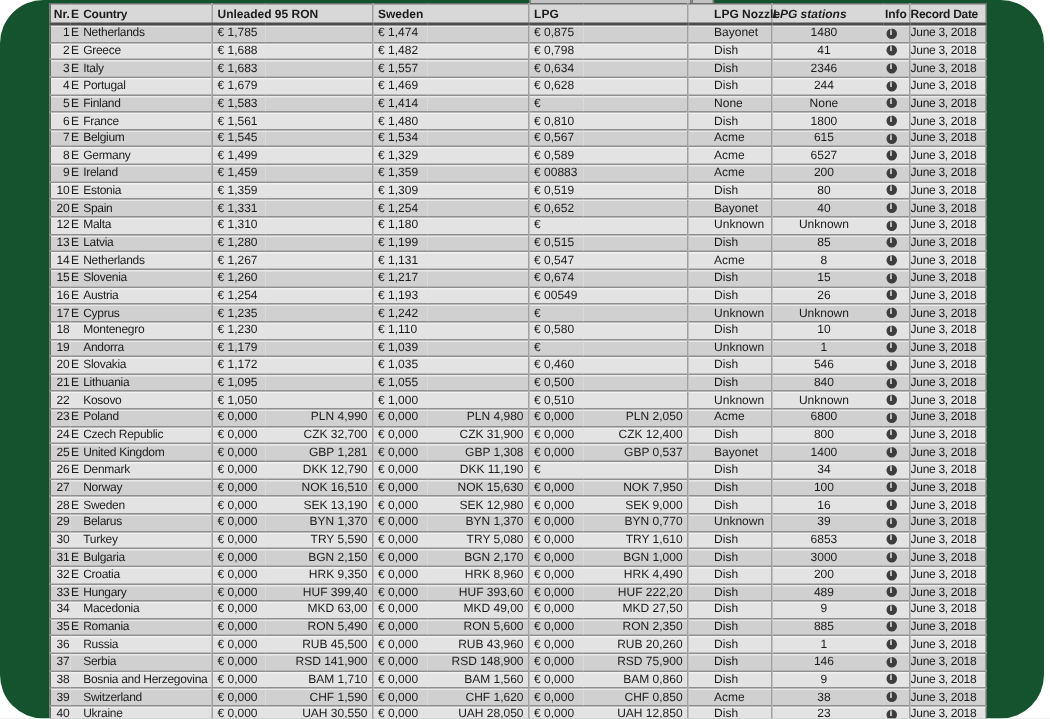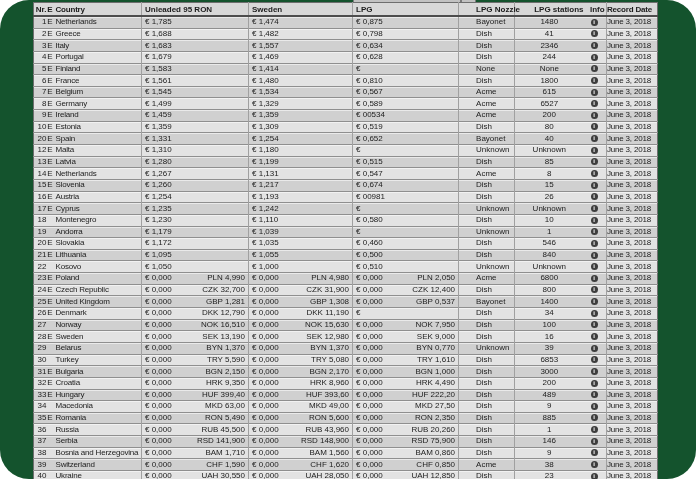--- a/index.html
+++ b/index.html
@@ -28,21 +28,21 @@
   .c-nr{text-align:right;}
   .c-eu{text-align:center;}
   .c-country{padding-left:2px;overflow:visible;letter-spacing:-0.2px;}
   .c-eur{padding-left:3px;}
   .c-local{text-align:right;padding-right:3px;}
   .c-nozzle{padding-left:17px;}
   .c-stations{text-align:center;padding-right:5px;}
   .c-info{text-align:left;padding-left:2px;overflow:visible;}
   .c-date{padding-left:0;letter-spacing:-0.2px;}
   .vline{border-left:1px solid #a0a0a0;}
-  th.h-stations{text-align:right;padding-right:5px;}
+  th.h-stations{padding-right:5px;font-style:italic;}
   th.h-info{text-align:center;}
   .info-icon{
     display:inline-block;width:7px;height:7px;border-radius:50%;
     background:#3d3d3d;color:#ffffff;font-size:6px;line-height:7px;
     text-align:center;font-weight:bold;vertical-align:middle;cursor:pointer;
   }
 </style>
 </head>
 <body>
 
@@ -203,21 +203,21 @@
           <td class="c-date vline">June 3, 2018</td>
         </tr>
         <tr>
           <td class="c-nr">9</td>
           <td class="c-eu">E</td>
           <td class="c-country">Ireland</td>
           <td class="c-eur vline">€ 1,459</td>
           <td class="c-local"></td>
           <td class="c-eur vline">€ 1,359</td>
           <td class="c-local"></td>
-          <td class="c-eur vline">€ 00534</td>
+          <td class="c-eur vline">€ 00883</td>
           <td class="c-local"></td>
           <td class="c-nozzle vline">Acme</td>
           <td class="c-stations vline">200</td>
           <td class="c-info"><span class="info-icon">i</span></td>
           <td class="c-date vline">June 3, 2018</td>
         </tr>
         <tr>
           <td class="c-nr">10</td>
           <td class="c-eu">E</td>
           <td class="c-country">Estonia</td>
@@ -308,21 +308,21 @@
           <td class="c-date vline">June 3, 2018</td>
         </tr>
         <tr>
           <td class="c-nr">16</td>
           <td class="c-eu">E</td>
           <td class="c-country">Austria</td>
           <td class="c-eur vline">€ 1,254</td>
           <td class="c-local"></td>
           <td class="c-eur vline">€ 1,193</td>
           <td class="c-local"></td>
-          <td class="c-eur vline">€ 00981</td>
+          <td class="c-eur vline">€ 00549</td>
           <td class="c-local"></td>
           <td class="c-nozzle vline">Dish</td>
           <td class="c-stations vline">26</td>
           <td class="c-info"><span class="info-icon">i</span></td>
           <td class="c-date vline">June 3, 2018</td>
         </tr>
         <tr>
           <td class="c-nr">17</td>
           <td class="c-eu">E</td>
           <td class="c-country">Cyprus</td>

